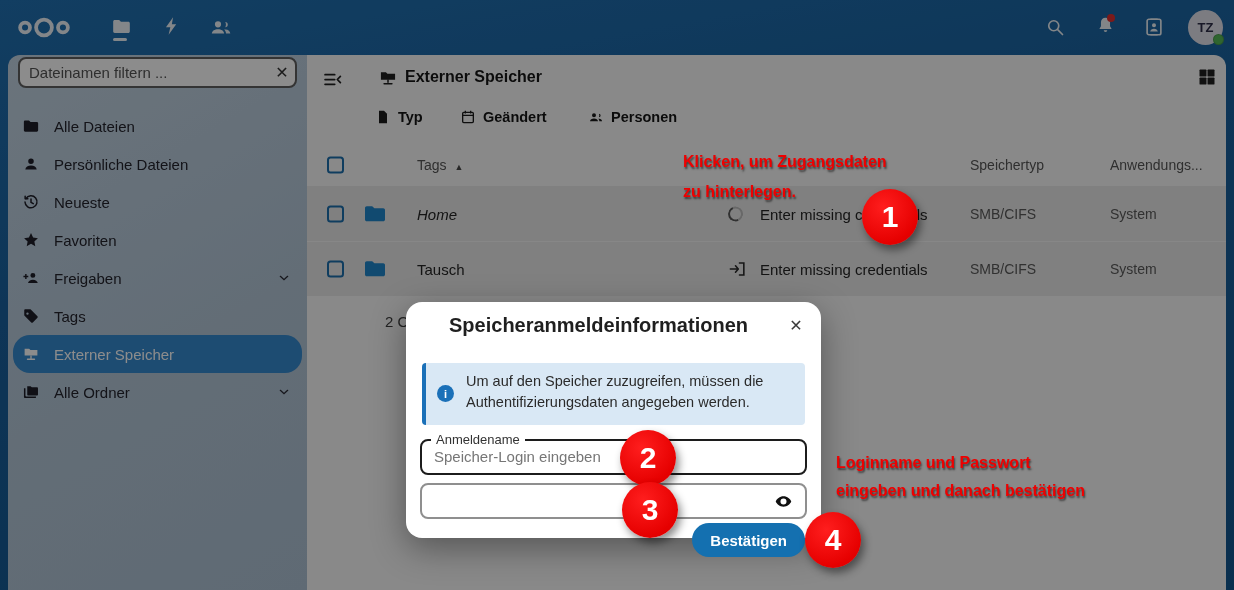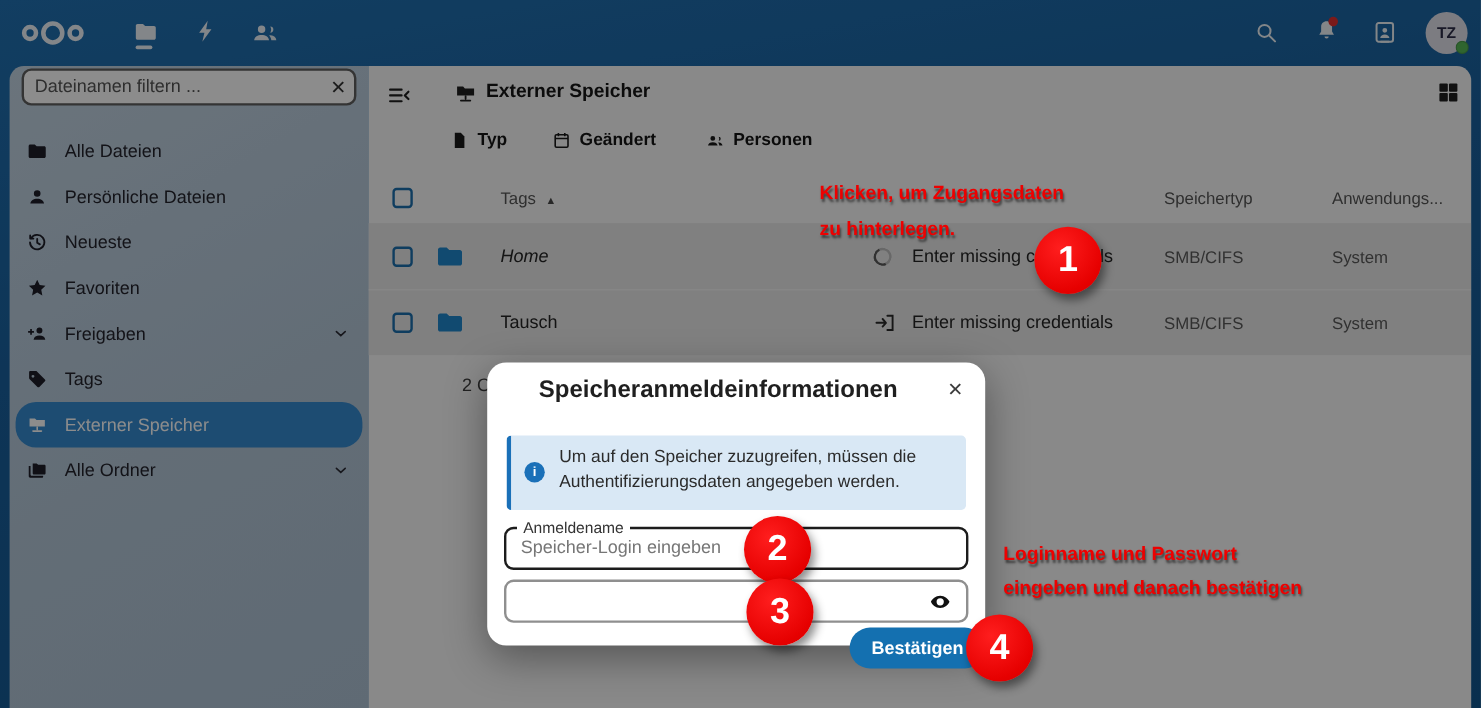--- a/index.html
+++ b/index.html
@@ -90,21 +90,21 @@
                 border-radius:8px; }
   .m-fieldset legend { margin-left:9px; padding:0 5px; font-size:13px; color:#333; }
   .m-fieldset input { width:100%; border:0; outline:0; background:transparent; font-size:15px;
                       color:#333; padding:1px 12px 8px; font-family:inherit; }
   .m-pass { position:absolute; left:14px; right:14px; top:181px; height:36px;
             border:2px solid #8f8f8f; border-radius:8px; }
   .m-pass input { width:100%; height:100%; border:0; outline:0; background:transparent;
                   font-size:15px; color:#333; padding:0 42px 0 12px; font-family:inherit; }
   .modal input::placeholder { color:#767676; opacity:1; }
   .eye-ic { position:absolute; right:12px; top:7px; width:19px; height:19px; color:#111; cursor:pointer; }
-  .m-btn { position:absolute; right:0; top:221px; height:34px; padding:0 18px; border:0;
+  .m-btn { position:absolute; right:16px; top:221px; height:34px; padding:0 18px; border:0;
            border-radius:17px; background:#1470b0; color:#fff; font-size:15px; font-weight:bold;
            font-family:inherit; cursor:pointer; }
 
   
   .annot { position:absolute; inset:0; z-index:70; pointer-events:none; }
   .note { position:absolute; font-size:16px; font-weight:bold; color:#ee0000;
           text-shadow:1px 2px 2px rgba(0,0,0,.55); white-space:nowrap; }
   .note1 { left:683px; top:147px; line-height:30px; }
   .note2 { left:836px; top:449px; line-height:28px; }
   .badge { position:absolute; width:56px; height:56px; border-radius:50%;

